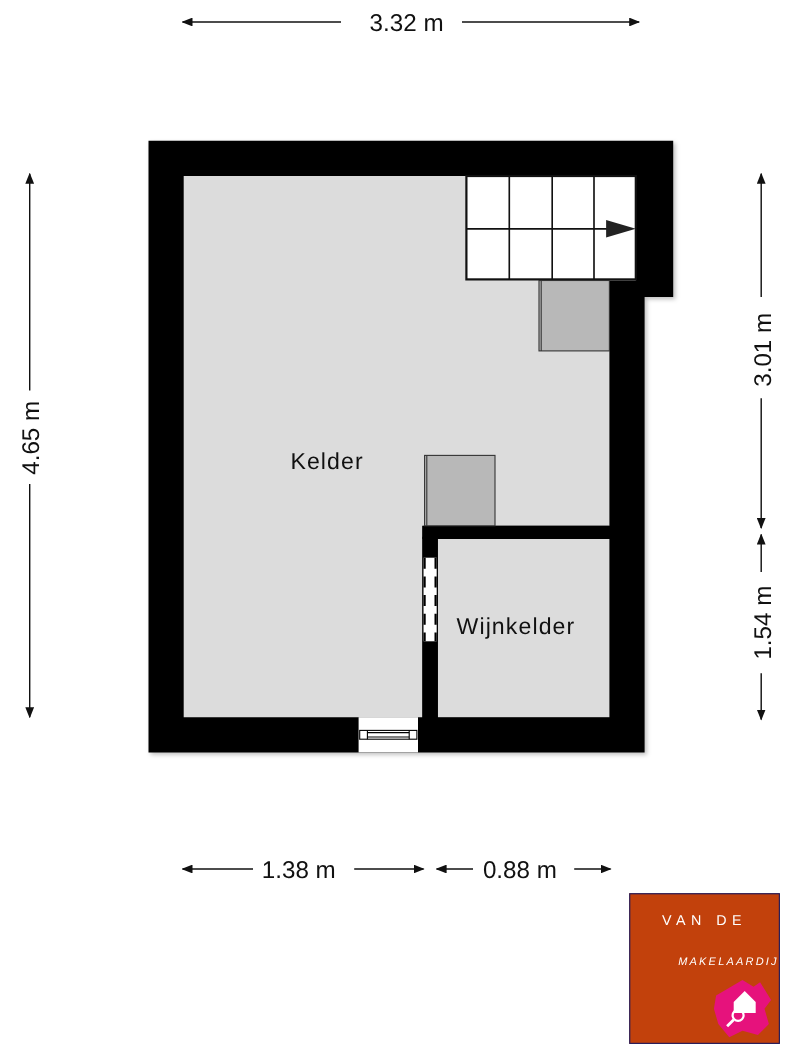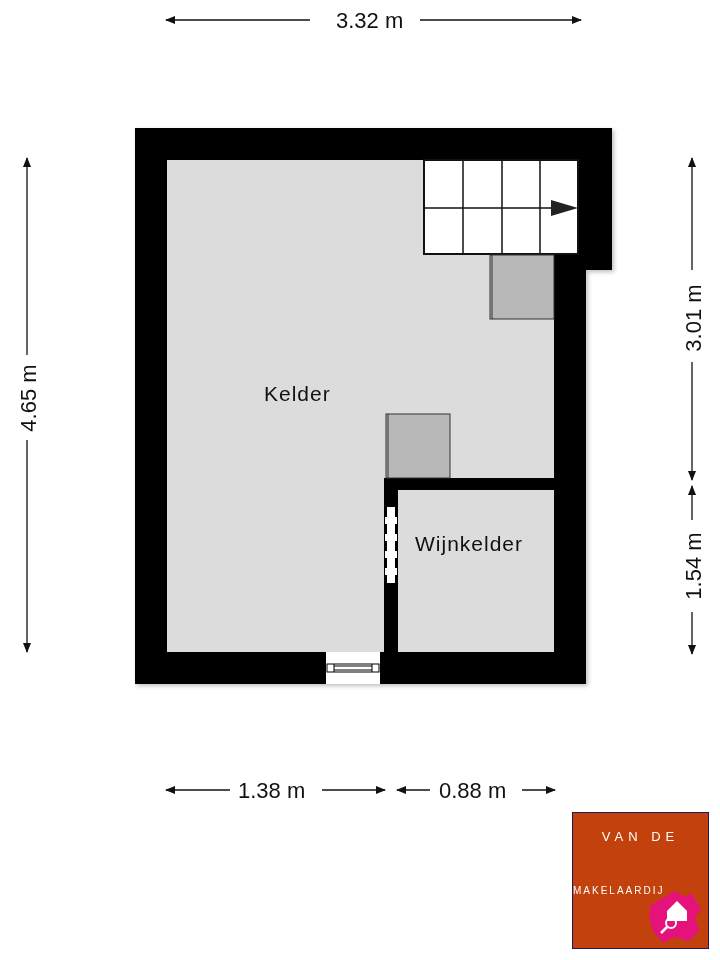--- a/index.html
+++ b/index.html
@@ -1,25 +1,25 @@
 <!DOCTYPE html>
 <html><head>
 <meta charset="utf-8">
 <style>
   html, body { margin:0; padding:0; }
   body { width:720px; height:960px; background:#ffffff; position:relative; overflow:hidden; font-family:"Liberation Sans", sans-serif; }
   .abs { position:absolute; }
   .dim-label { position:absolute; font-size:22px; color:#111; background:#fff; line-height:1; white-space:nowrap; }
   .vlabel { transform:rotate(-90deg); transform-origin:center center; }
-  .room-label { position:absolute; font-size:21px; color:#111; letter-spacing:1px; white-space:nowrap; }
+  .room-label { position:absolute; font-size:21px; color:#111; letter-spacing:1px; white-space:nowrap;margin-top:26px; }
   #plan { position:absolute; left:0; top:0; }
   .logo { position:absolute; left:572px; top:812px; width:135px; height:135px; background:#c2410c; border:1px solid #1a1960; }
   .logo .l1 { position:absolute; top:16px; left:0; width:100%; text-align:center; color:#fff; font-size:13px; letter-spacing:5px; }
   .logo .l2 { position:absolute; top:30px; left:0; width:100%; text-align:center; color:#fff; font-size:23px; font-weight:bold; letter-spacing:1px; }
-  .logo .l3 { position:absolute; top:72px; left:0; width:100%; text-align:left; color:#fff; font-size:10px; letter-spacing:2px; }
+  .logo .l3 { position:absolute; top:56px; left:0; width:100%; text-align:right; color:#fff; font-size:10px; letter-spacing:2px;font-style:italic; }
 </style>
 </head>
 <body>
 
 <svg id="plan" width="720" height="960" viewBox="0 0 720 960">
   <defs>
     <marker id="arr" markerWidth="10" markerHeight="8" refX="9" refY="4" orient="auto" markerUnits="userSpaceOnUse">
       <path d="M0,0 L10,4 L0,8 Z" fill="#111"></path>
     </marker>
     <filter id="sh" x="-5%" y="-5%" width="110%" height="110%">

